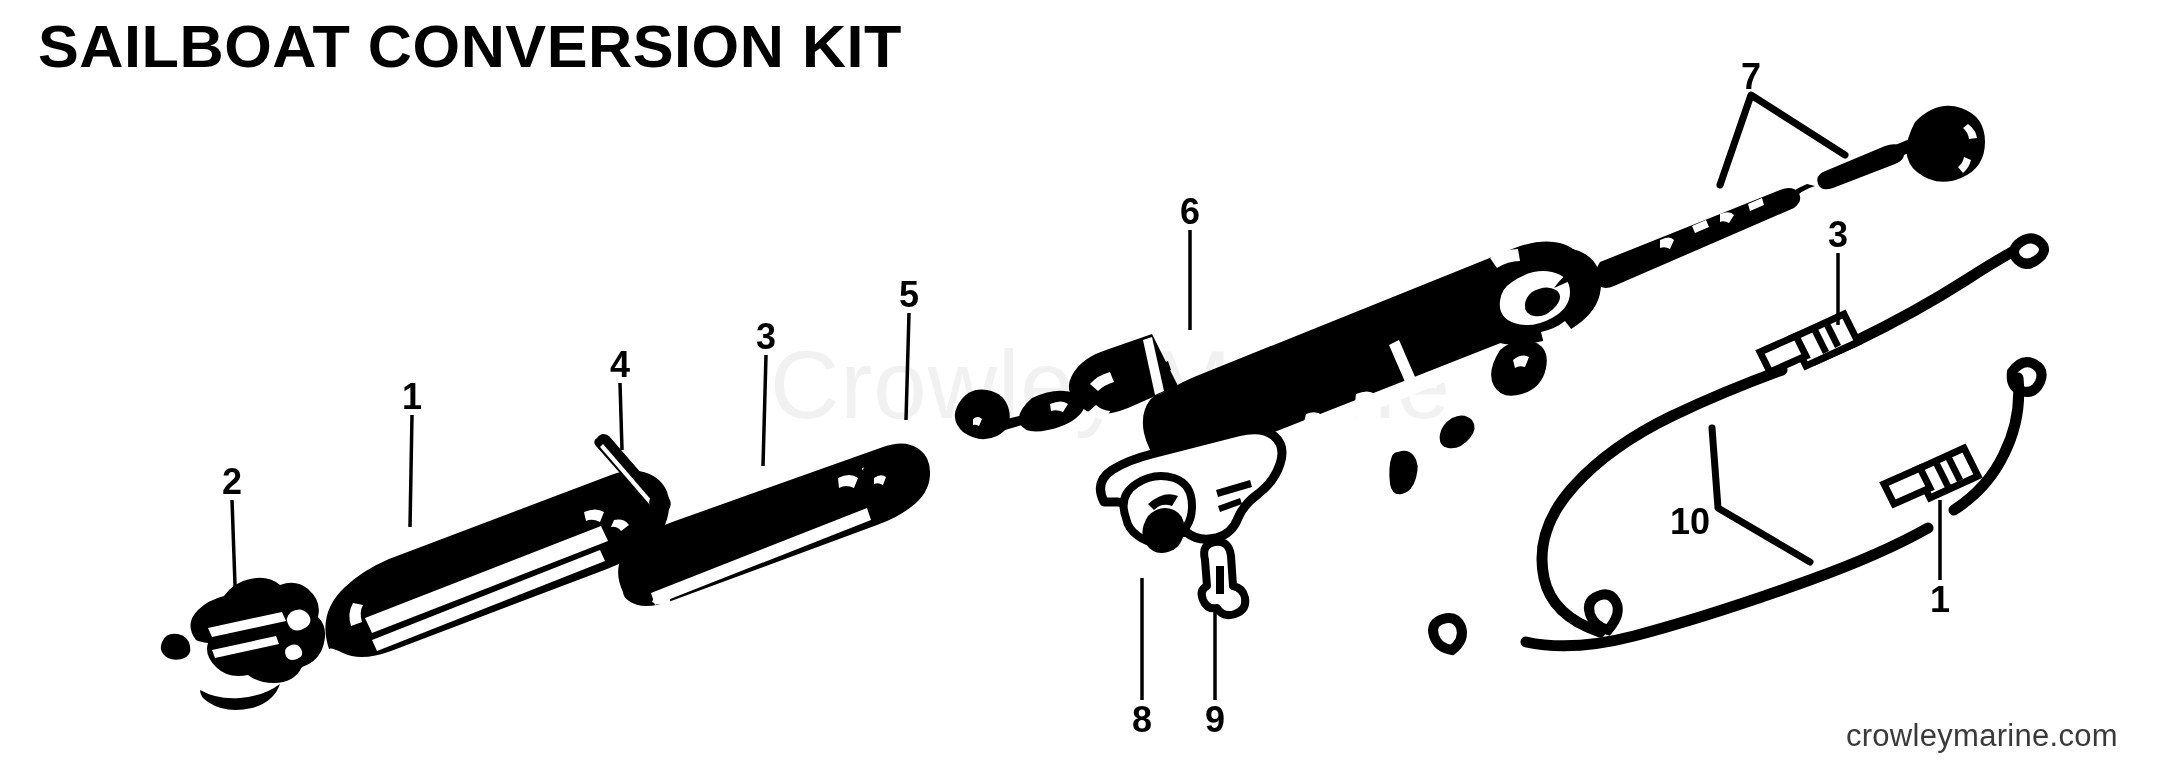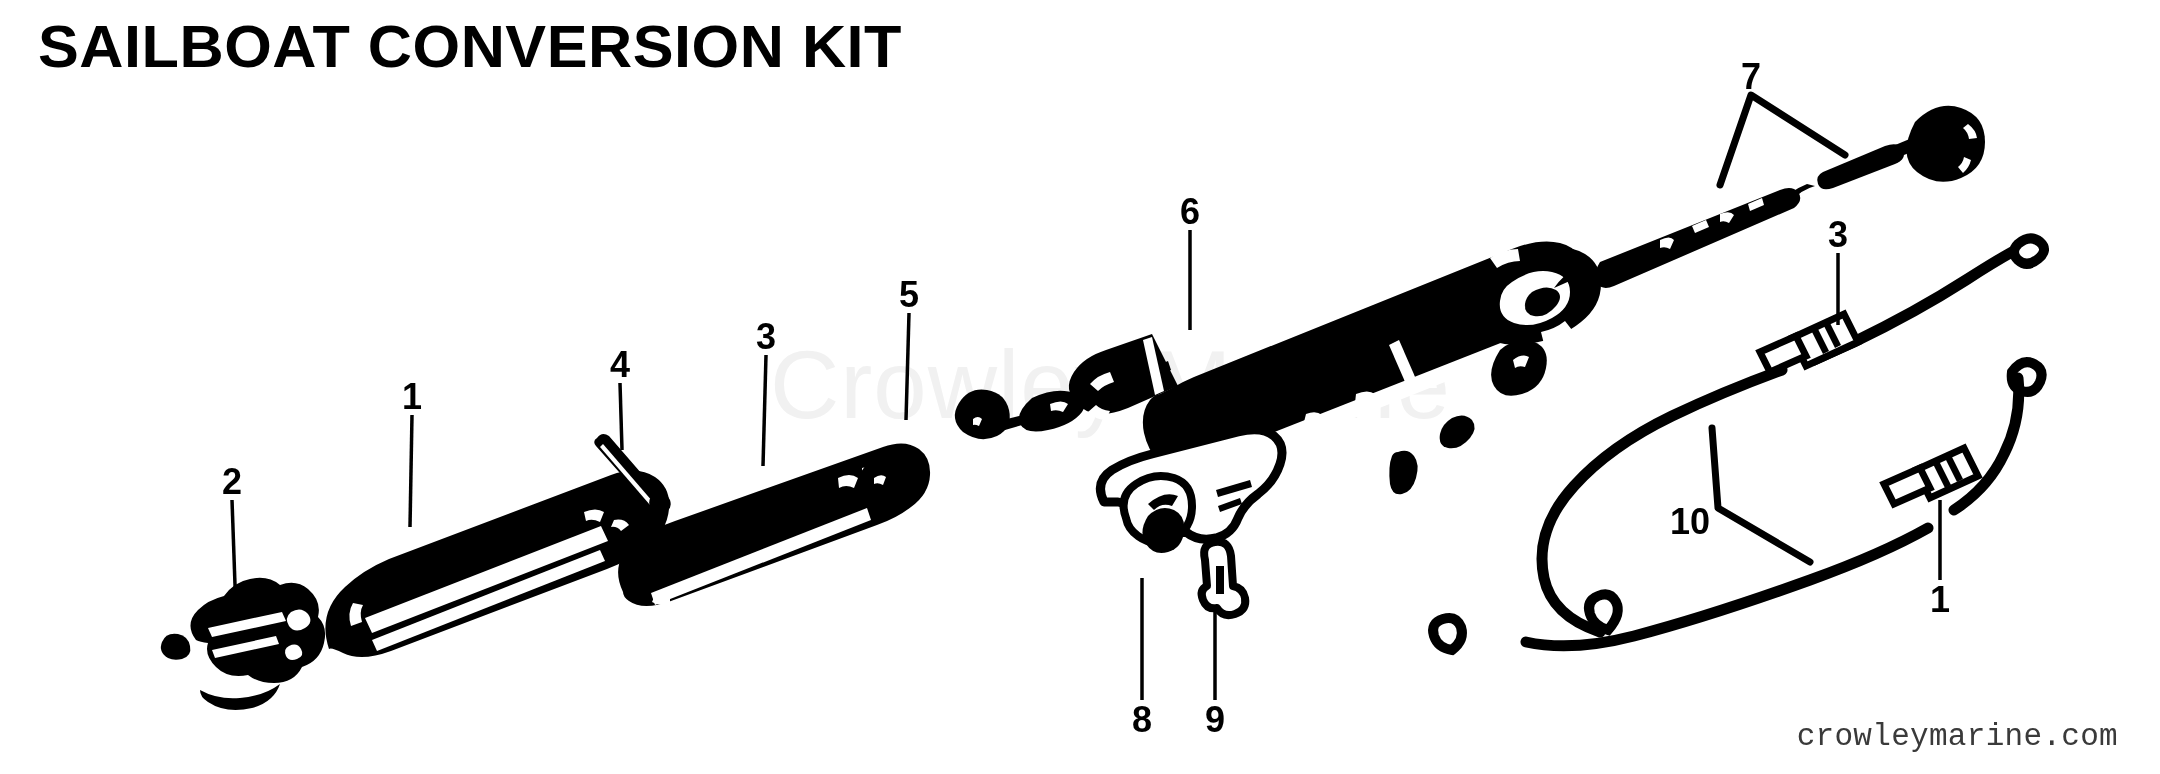--- a/index.html
+++ b/index.html
@@ -41,21 +41,21 @@
     color: #f1f1f1;
     white-space: nowrap;
     letter-spacing: 1px;
     pointer-events: none;
     user-select: none;
   }
   #site-credit {
     position: absolute;
     right: 42px;
     bottom: 20px;
-    font-family: Liberation Mono, monospace;
+    font-family: Liberation Sans, sans-serif;
     font-size: 31px;
     color: #3a3a3a;
     white-space: nowrap;
     letter-spacing: 0.3px;
   }
   .art {
     position: absolute;
     left: 0;
     top: 0;
     width: 2160px;

